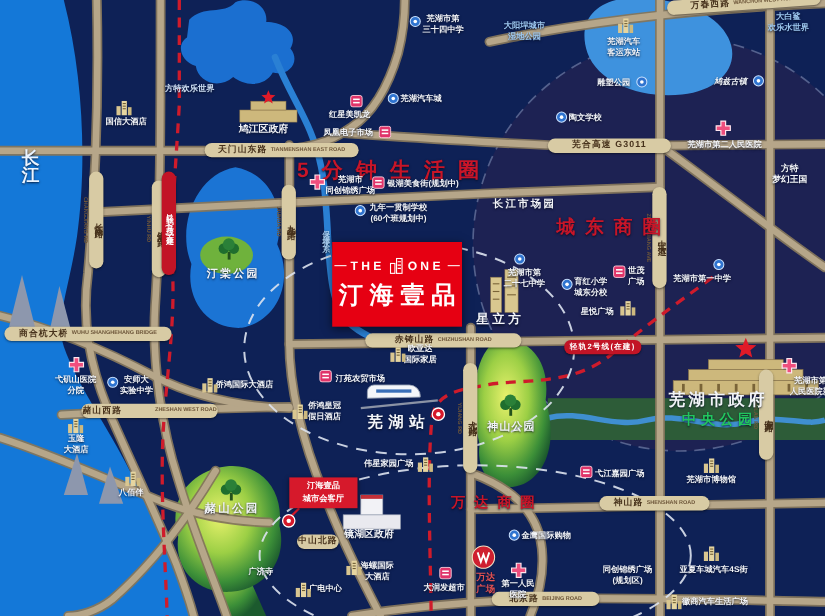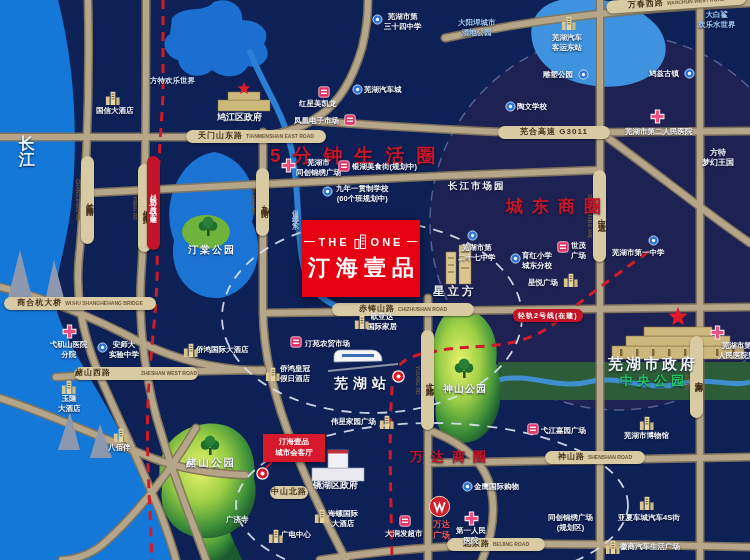--- a/index.html
+++ b/index.html
@@ -320,21 +320,21 @@
         <rect x="13" y="10" width="3.5" height="8" fill="#cdb97f"></rect>
         <rect x="8" y="6" width="3" height="1" fill="#6b5a33"></rect>
         <rect x="8" y="8.5" width="3" height="1" fill="#6b5a33"></rect>
         <rect x="8" y="11" width="3" height="1" fill="#6b5a33"></rect>
       </svg></div>
     <div class="poi k-lbl" style="left: 543px; top: 70px; font-size: 7.5px;">雕塑公园</div>
     <div class="poi k-badge icon" style="left: 578px; top: 69px;"><svg width="11" height="11" viewBox="0 0 12 12">
         <circle cx="6" cy="6" r="5" fill="#2f74d0" stroke="#cfe4ff" stroke-width="1"></circle>
         <circle cx="6" cy="6" r="1.8" fill="#fff"></circle>
       </svg></div>
-    <div class="poi k-lbl" style="left: 649px; top: 69px; font-size: 7.5px;">鸠兹古镇</div>
+    <div class="poi k-lbl" style="left: 649px; top: 69px; font-size: 7.5px; font-style: italic;">鸠兹古镇</div>
     <div class="poi k-badge icon" style="left: 684px; top: 68px;"><svg width="11" height="11" viewBox="0 0 12 12">
         <circle cx="6" cy="6" r="5" fill="#2f74d0" stroke="#cfe4ff" stroke-width="1"></circle>
         <circle cx="6" cy="6" r="1.8" fill="#fff"></circle>
       </svg></div>
     <div class="poi k-lbl" style="left: 517px; top: 102px; font-size: 7.5px;">陶文学校</div>
     <div class="poi k-badge icon" style="left: 505px; top: 101px;"><svg width="11" height="11" viewBox="0 0 12 12">
         <circle cx="6" cy="6" r="5" fill="#2f74d0" stroke="#cfe4ff" stroke-width="1"></circle>
         <circle cx="6" cy="6" r="1.8" fill="#fff"></circle>
       </svg></div>
     <div class="poi k-lbl" style="left: 625px; top: 127px; font-size: 7.5px;">芜湖市第二人民医院</div>

